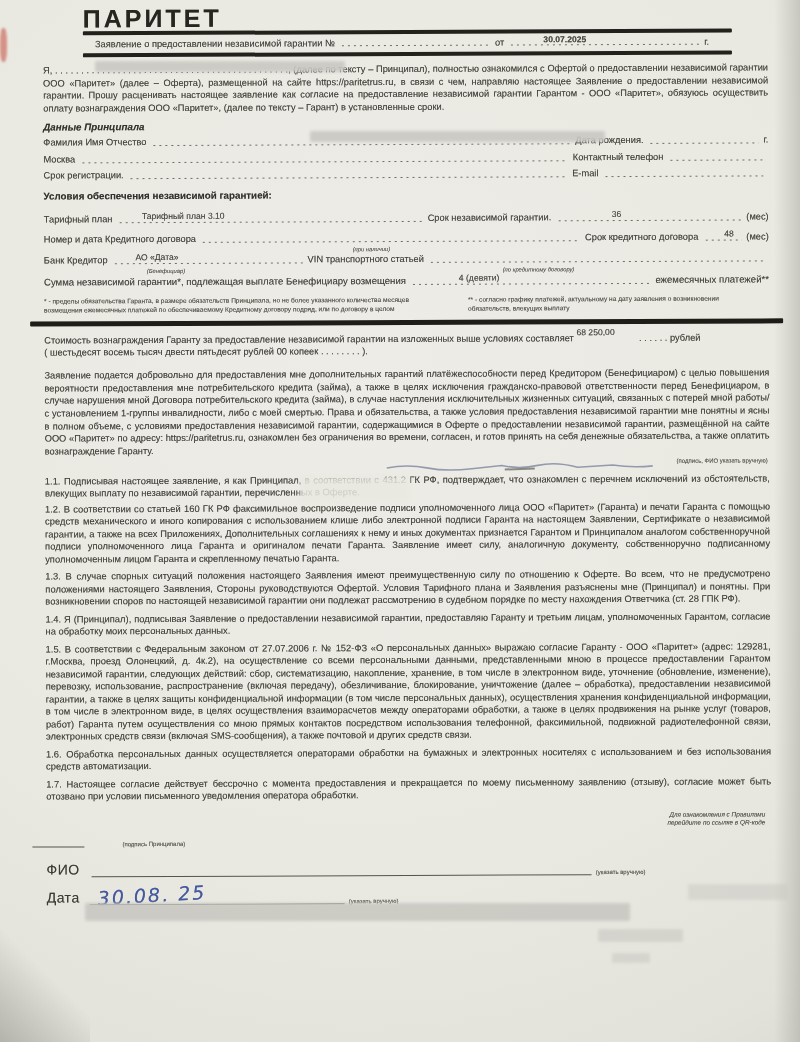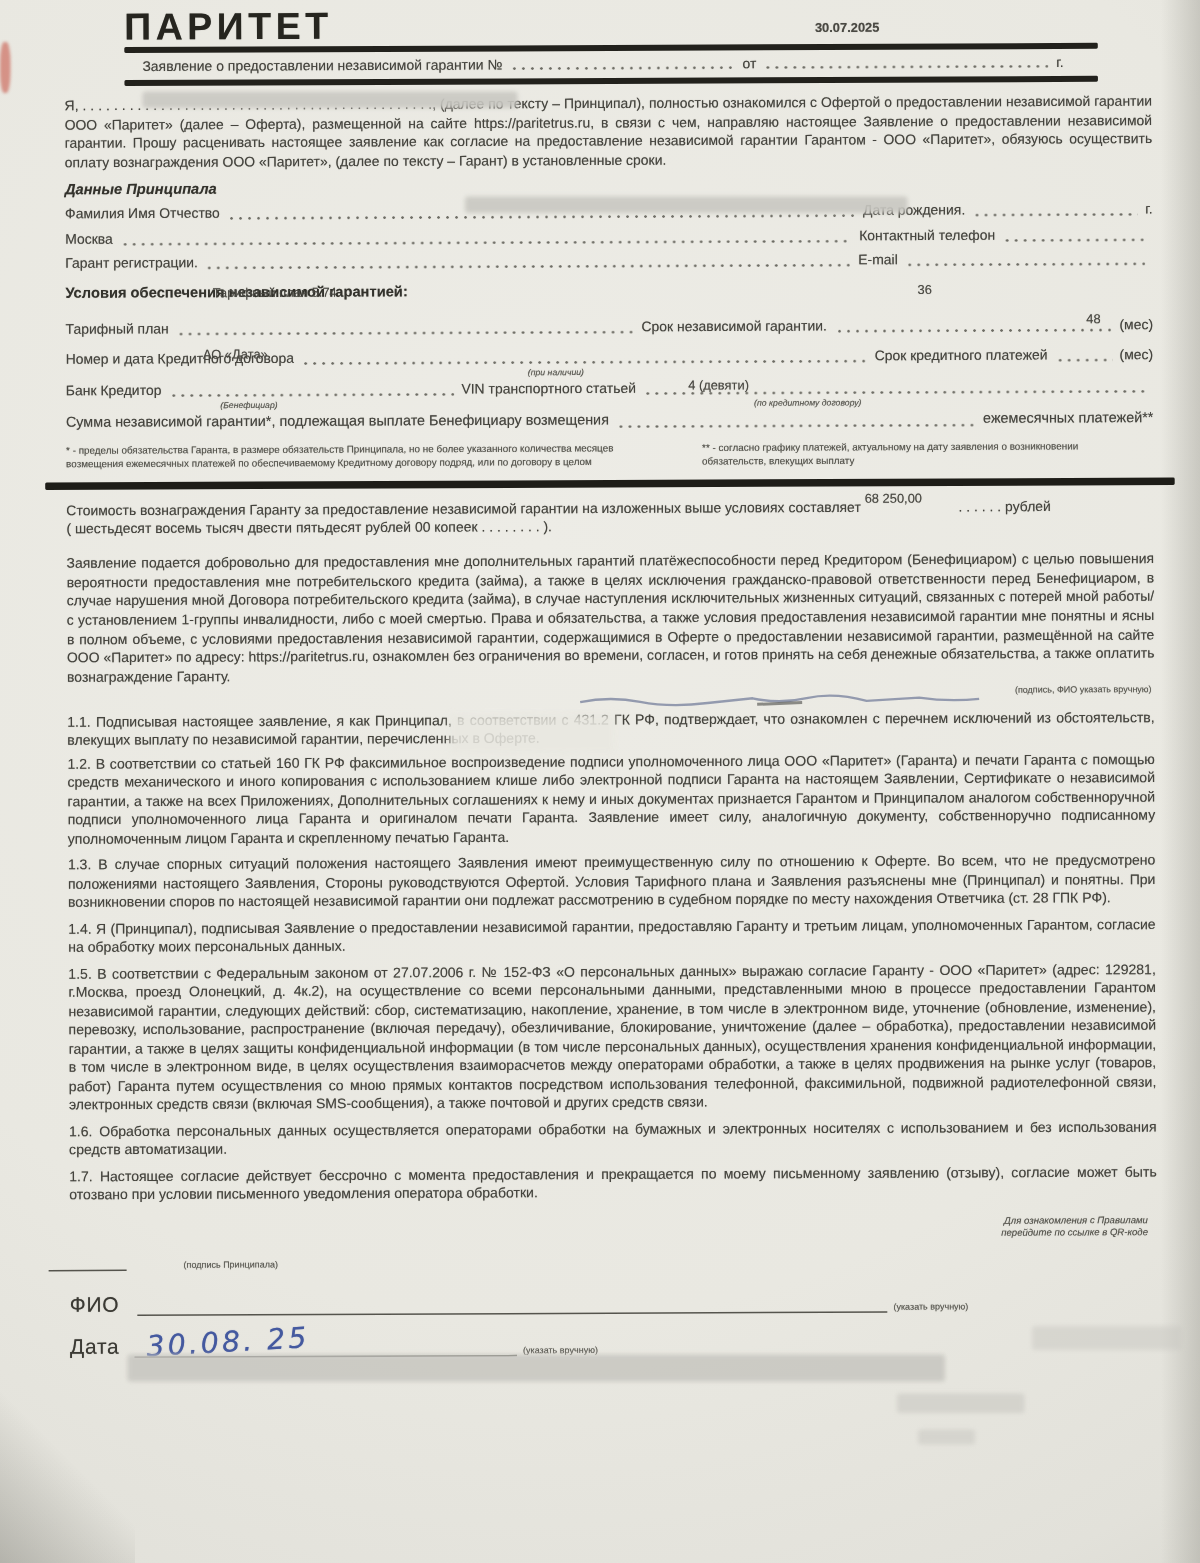--- a/index.html
+++ b/index.html
@@ -44,21 +44,21 @@
     display:flex;align-items:flex-end;font-size:9.3px;
   }
   .thickbar{height:5px;background:#1e1d18;margin:6px -14px 0 -14px;border-radius:1px;}
   
   .dots{
     position:relative;flex:1 1 auto;height:9px;align-self:flex-end;margin:0 5px 1px 5px;
     background-image:radial-gradient(circle,#6e6d65 .8px,transparent .95px);
     background-size:6px 3px;background-repeat:repeat-x;background-position:0 100%;
   }
   .val{
-    position:absolute;bottom:23px;left:14%;
+    position:absolute;bottom:2px;left:14%;
     font-style:normal;font-size:8.6px;color:#4a4943;white-space:nowrap;
   }
   .cap{
     position:absolute;top:9px;left:28%;
     font-size:5.8px;color:#5b5a53;white-space:nowrap;
   }
   .frow{
     display:flex;align-items:flex-end;font-size:9.3px;margin-top:4.5px;line-height:12px;
   }
   .frow .lbl{white-space:nowrap;}
@@ -128,44 +128,44 @@
       <span class="dots" style="flex:0 0 110px"></span>
       <span class="lbl">г.</span>
     </div>
     <div class="frow">
       <span class="lbl">Москва</span>
       <span class="dots"></span>
       <span class="lbl">Контактный телефон</span>
       <span class="dots" style="flex:0 0 95px"></span>
     </div>
     <div class="frow">
-      <span class="lbl">Гарант регистрации.</span>
+      <span class="lbl">Срок регистрации.</span>
       <span class="dots"></span>
       <span class="lbl">E-mail</span>
       <span class="dots" style="flex:0 0 160px"></span>
     </div>
 
     <div class="h1" style="margin-top:9px;">Условия обеспечения независимой гарантией:</div>
     <div class="frow" style="margin-top:12px;">
       <span class="lbl">Тарифный план</span>
       <span class="dots">
-        <i class="val" style="left:8%;">Тарифный план 5.74</i>
+        <i class="val" style="left:8%;">Тарифный план 3.10</i>
       </span>
       <span class="lbl">Срок независимой гарантии.</span>
       <span class="dots" style="flex:0 0 185px">
         <i class="val" style="left:30%;">36</i>
       </span>
       <span class="lbl">(мес)</span>
     </div>
     <div class="frow" style="margin-top:8px;">
       <span class="lbl">Номер и дата Кредитного договора</span>
       <span class="dots">
         <i class="cap" style="left:40%;">(при наличии)</i>
       </span>
-      <span class="lbl">Срок кредитного платежей</span>
+      <span class="lbl">Срок кредитного договора</span>
       <span class="dots" style="flex:0 0 38px">
         <i class="val" style="left:55%;">48</i>
       </span>
       <span class="lbl">(мес)</span>
     </div>
     <div class="frow" style="margin-top:9px;">
       <span class="lbl">Банк Кредитор</span>
       <span class="dots" style="flex:0 0 190px">
         <i class="val" style="left:12%;">АО «Дата»</i>
         <i class="cap" style="left:18%;">(Бенефициар)</i>

